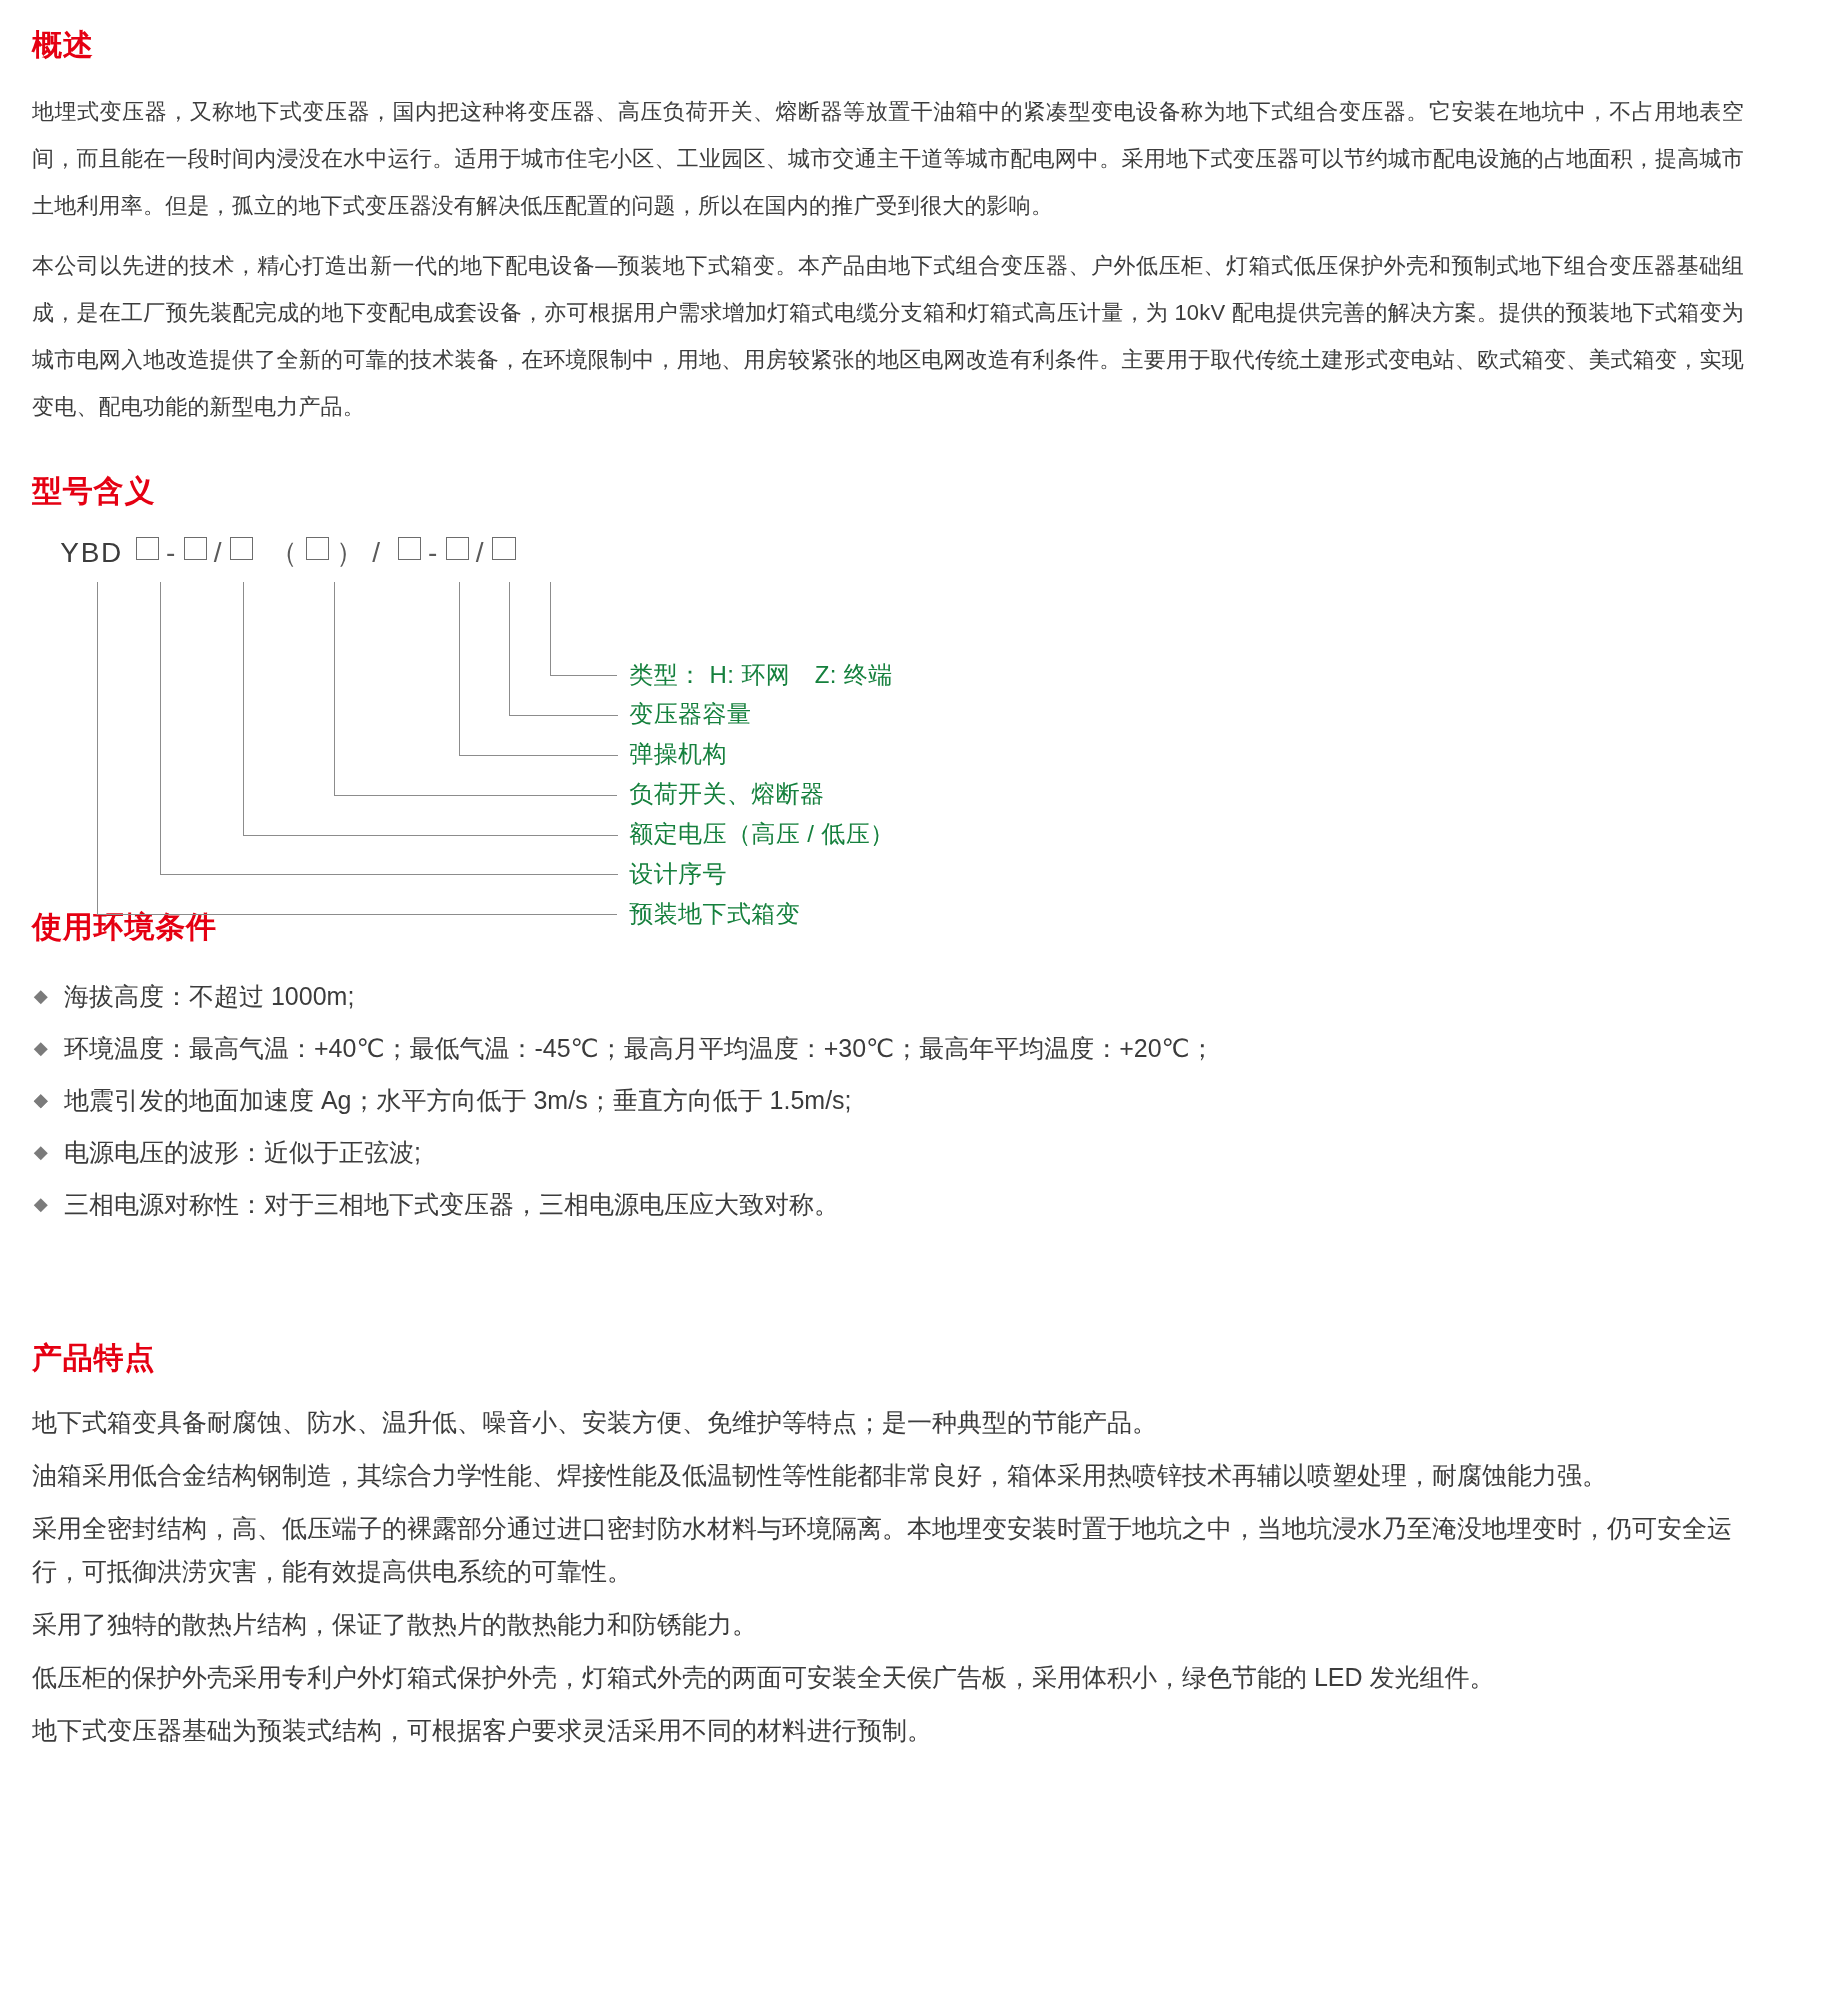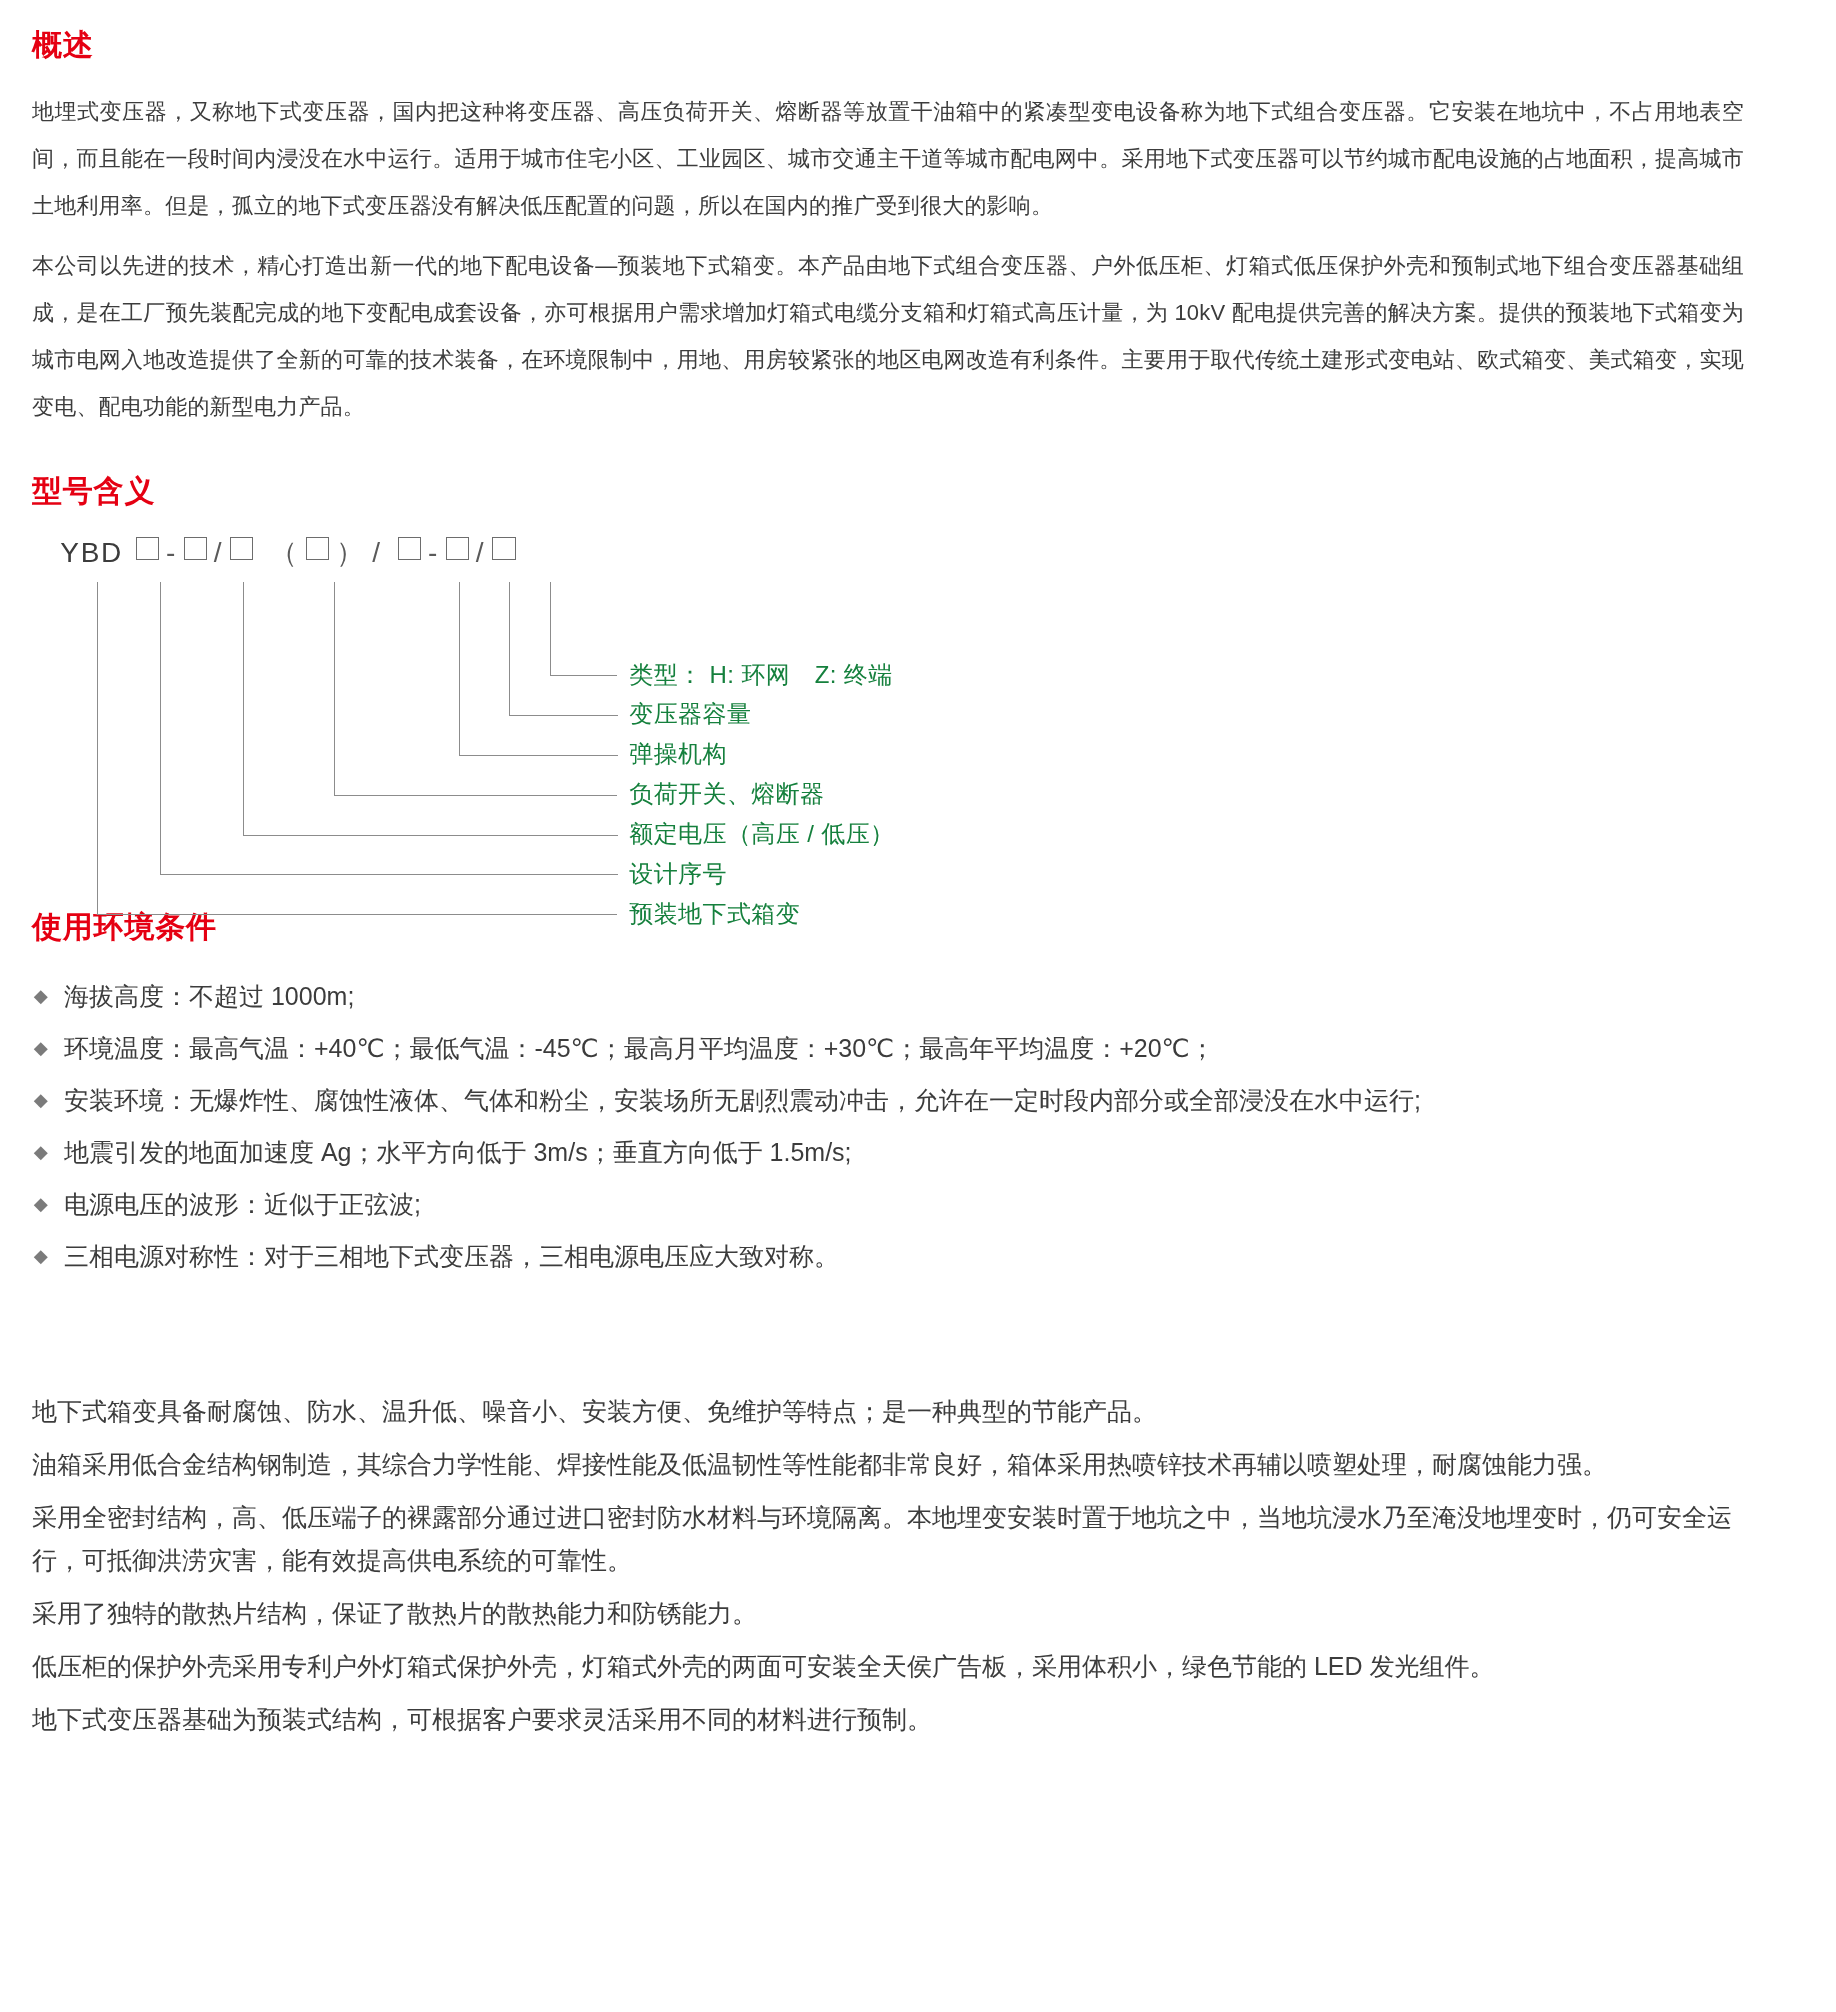--- a/index.html
+++ b/index.html
@@ -150,30 +150,31 @@
     </div>
   </div>
 
   <div class="spacer-md"></div>
 
   <div class="section">
     <h2 class="section-title">使用环境条件</h2>
     <ul class="cond-list">
       <li><span class="dot">◆</span><span>海拔高度：不超过 1000m;</span></li>
       <li><span class="dot">◆</span><span>环境温度：最高气温：+40℃；最低气温：-45℃；最高月平均温度：+30℃；最高年平均温度：+20℃；</span></li>
-      <li><span class="dot">◆</span><span>安装环境：无爆炸性、腐蚀性液体、气体和粉尘，安装场所无剧烈震动冲击，允许在一定时段内部分或全部浸没在水中运行;</span></li>
+      <li><span class="dot">◆</span></li>
       <li><span class="dot">◆</span><span>地震引发的地面加速度 Ag；水平方向低于 3m/s；垂直方向低于 1.5m/s;</span></li>
       <li><span class="dot">◆</span><span>电源电压的波形：近似于正弦波;</span></li>
       <li><span class="dot">◆</span><span>三相电源对称性：对于三相地下式变压器，三相电源电压应大致对称。</span></li>
     </ul>
   </div>
 
   <div class="spacer-lg"></div>
 
   <div class="section">
+    <h2 class="section-title">产品特点</h2>
     <p class="tight-para">地下式箱变具备耐腐蚀、防水、温升低、噪音小、安装方便、免维护等特点；是一种典型的节能产品。</p>
     <p class="tight-para">油箱采用低合金结构钢制造，其综合力学性能、焊接性能及低温韧性等性能都非常良好，箱体采用热喷锌技术再辅以喷塑处理，耐腐蚀能力强。</p>
     <p class="tight-para">采用全密封结构，高、低压端子的裸露部分通过进口密封防水材料与环境隔离。本地埋变安装时置于地坑之中，当地坑浸水乃至淹没地埋变时，仍可安全运行，可抵御洪涝灾害，能有效提高供电系统的可靠性。</p>
     <p class="tight-para">采用了独特的散热片结构，保证了散热片的散热能力和防锈能力。</p>
     <p class="tight-para">低压柜的保护外壳采用专利户外灯箱式保护外壳，灯箱式外壳的两面可安装全天侯广告板，采用体积小，绿色节能的 LED 发光组件。</p>
     <p class="tight-para">地下式变压器基础为预装式结构，可根据客户要求灵活采用不同的材料进行预制。</p>
   </div>
 
 </div>
 

